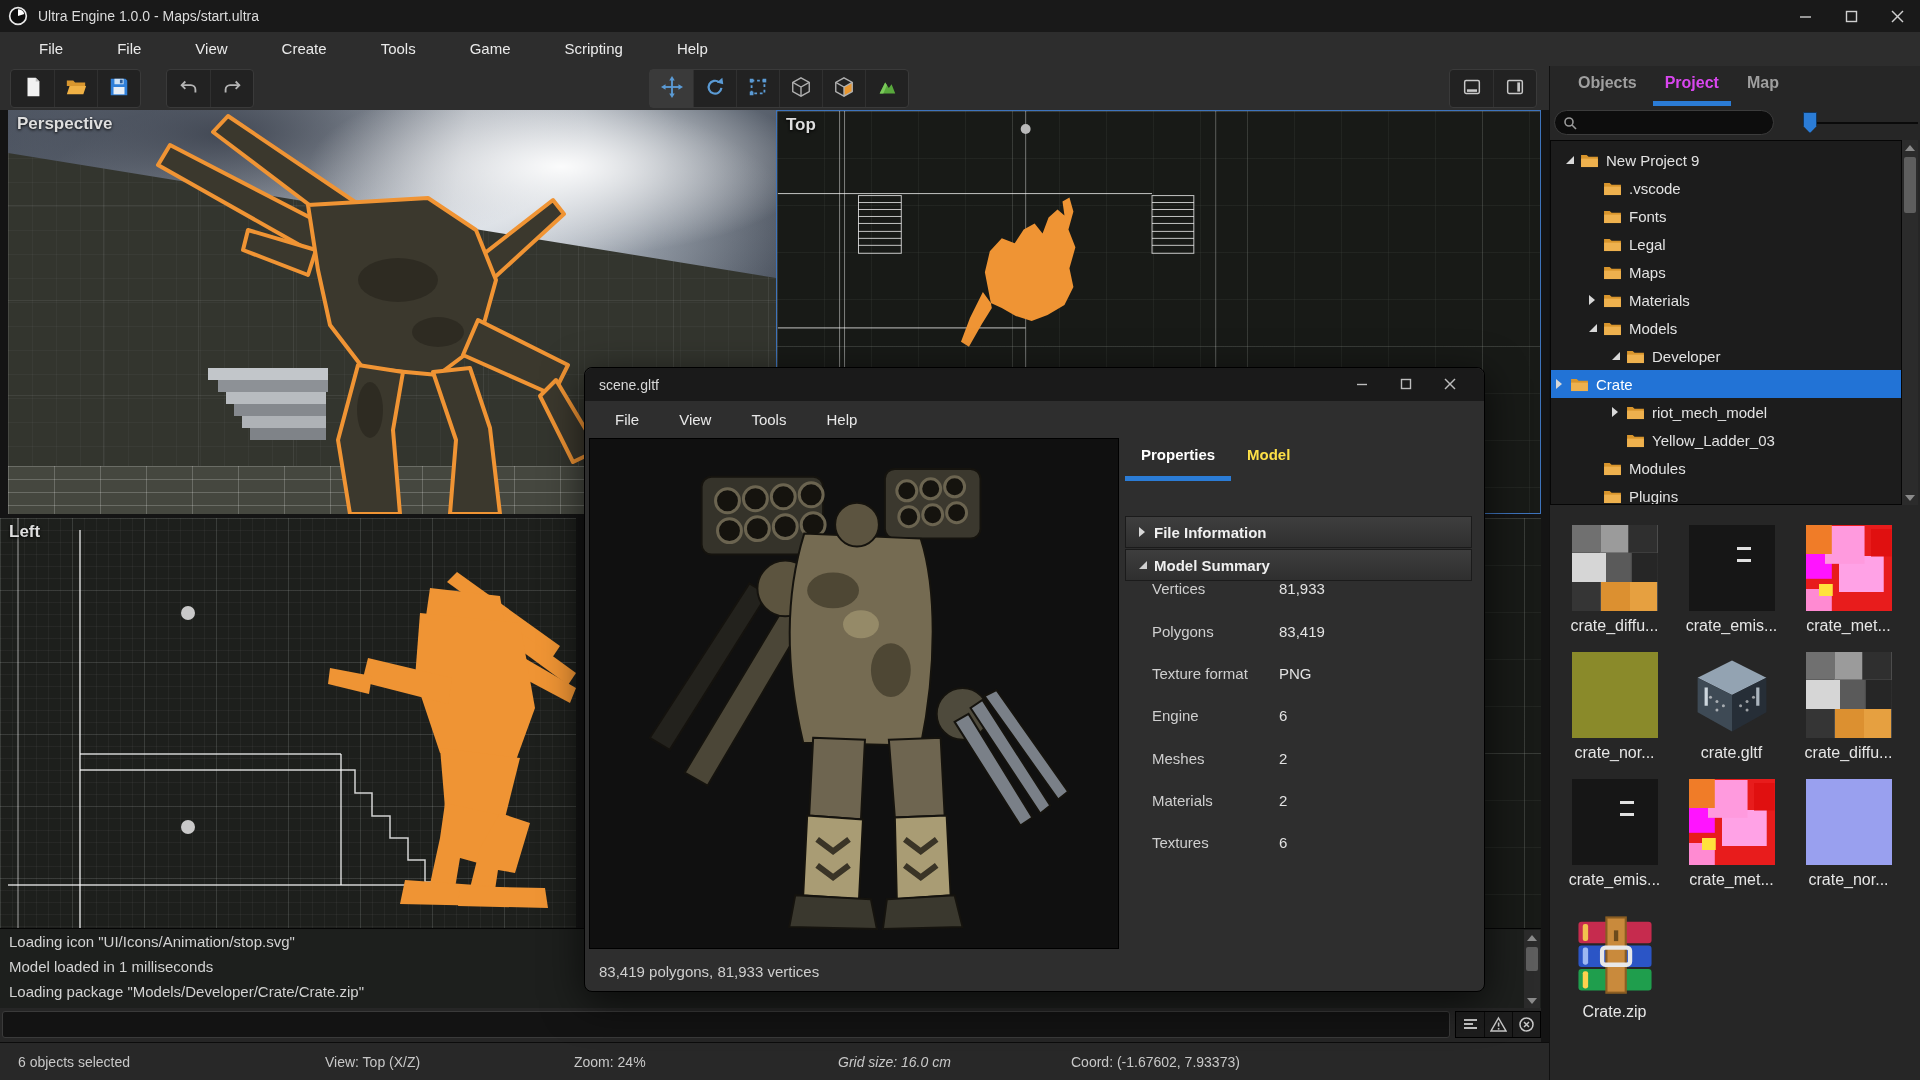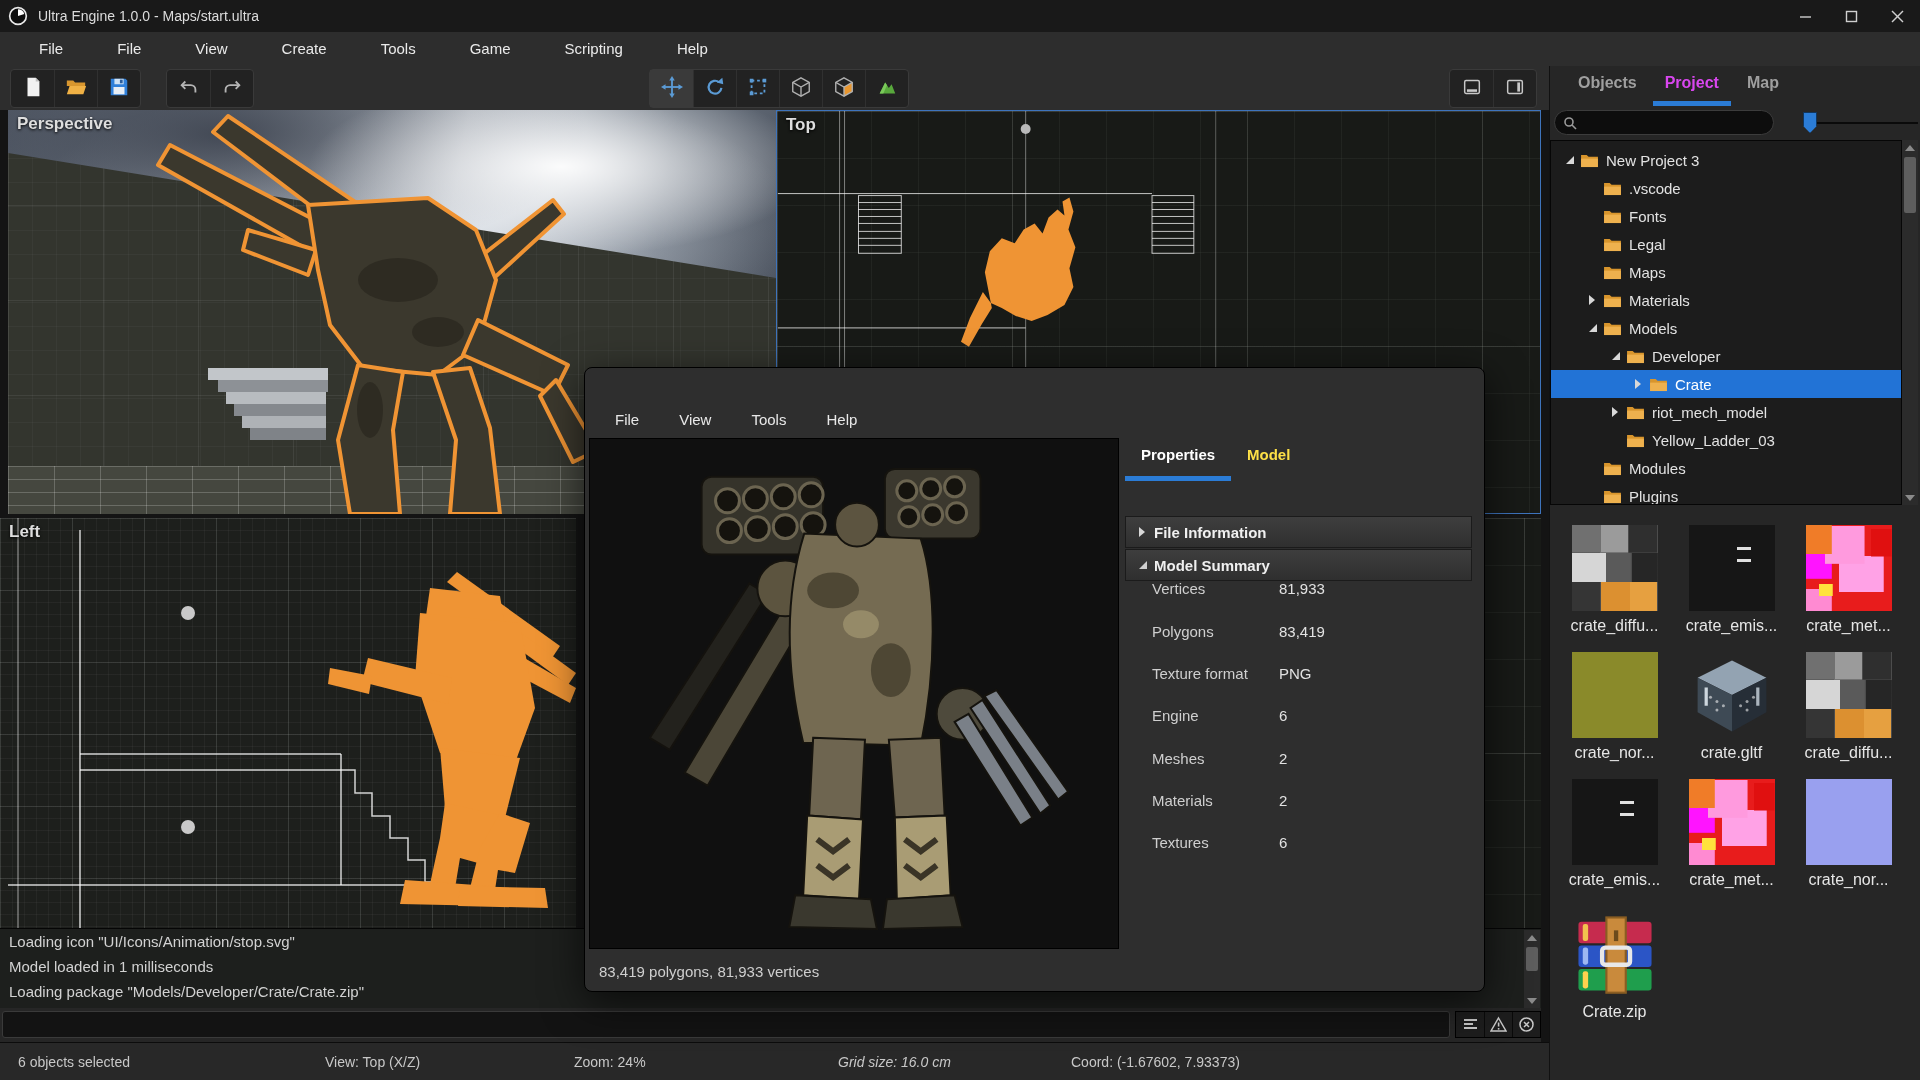--- a/index.html
+++ b/index.html
@@ -457,21 +457,21 @@
         <line x1="9" y1="9" x2="13" y2="13" stroke="#9a9a9a" stroke-width="1.6"></line>
       </svg>
       <input value="" style="">
     </div>
     <div class="rp-slider-track"></div>
     <div class="rp-slider-handle"></div>
     <div class="rp-tree" id="rp-tree">
         <div class="tree-row" style="padding-left: 10px;"><span class="tw expanded"></span><svg class="folder-icon" viewBox="0 0 20 16">
             <path d="M1 2h6l2 2h10v11H1z" fill="#d8952c"></path>
             <path d="M1 6h18v9H1z" fill="#eeb14e"></path>
-          </svg><span>New Project 3</span></div>
+          </svg><span>New Project 9</span></div>
         <div class="tree-row" style="padding-left: 33px;"><span class="tw"></span><svg class="folder-icon" viewBox="0 0 20 16">
             <path d="M1 2h6l2 2h10v11H1z" fill="#d8952c"></path>
             <path d="M1 6h18v9H1z" fill="#eeb14e"></path>
           </svg><span>.vscode</span></div>
         <div class="tree-row" style="padding-left: 33px;"><span class="tw"></span><svg class="folder-icon" viewBox="0 0 20 16">
             <path d="M1 2h6l2 2h10v11H1z" fill="#d8952c"></path>
             <path d="M1 6h18v9H1z" fill="#eeb14e"></path>
           </svg><span>Fonts</span></div>
         <div class="tree-row" style="padding-left: 33px;"><span class="tw"></span><svg class="folder-icon" viewBox="0 0 20 16">
             <path d="M1 2h6l2 2h10v11H1z" fill="#d8952c"></path>
@@ -486,21 +486,21 @@
             <path d="M1 6h18v9H1z" fill="#eeb14e"></path>
           </svg><span>Materials</span></div>
         <div class="tree-row" style="padding-left: 33px;"><span class="tw expanded"></span><svg class="folder-icon" viewBox="0 0 20 16">
             <path d="M1 2h6l2 2h10v11H1z" fill="#d8952c"></path>
             <path d="M1 6h18v9H1z" fill="#eeb14e"></path>
           </svg><span>Models</span></div>
         <div class="tree-row" style="padding-left: 56px;"><span class="tw expanded"></span><svg class="folder-icon" viewBox="0 0 20 16">
             <path d="M1 2h6l2 2h10v11H1z" fill="#d8952c"></path>
             <path d="M1 6h18v9H1z" fill="#eeb14e"></path>
           </svg><span>Developer</span></div>
-        <div class="tree-row selected" style="padding-left: 79px;"><span class="tw collapsed"></span><svg class="folder-icon" viewBox="0 0 20 16">
+        <div class="tree-row selected" style=""><span class="tw collapsed"></span><svg class="folder-icon" viewBox="0 0 20 16">
             <path d="M1 2h6l2 2h10v11H1z" fill="#d8952c"></path>
             <path d="M1 6h18v9H1z" fill="#eeb14e"></path>
           </svg><span>Crate</span></div>
         <div class="tree-row" style="padding-left: 56px;"><span class="tw collapsed"></span><svg class="folder-icon" viewBox="0 0 20 16">
             <path d="M1 2h6l2 2h10v11H1z" fill="#d8952c"></path>
             <path d="M1 6h18v9H1z" fill="#eeb14e"></path>
           </svg><span>riot_mech_model</span></div>
         <div class="tree-row" style="padding-left: 56px;"><span class="tw"></span><svg class="folder-icon" viewBox="0 0 20 16">
             <path d="M1 2h6l2 2h10v11H1z" fill="#d8952c"></path>
             <path d="M1 6h18v9H1z" fill="#eeb14e"></path>
@@ -583,20 +583,41 @@
               <rect x="32" y="6" width="18" height="70" fill="#c98a3c" stroke="#8a5d22" stroke-width="2"></rect>
               <rect x="28" y="34" width="26" height="16" rx="3" fill="none" stroke="#e8e8e8" stroke-width="4"></rect>
               <rect x="39" y="18" width="4" height="10" fill="#6b4a1c"></rect>
             </svg></div>
           <div class="asset-label">Crate.zip</div>
         </div>
       </div>
   </div>
 
   <div class="dialog">
+    <div class="dlg-titlebar">
+      <span class="dlg-title">scene.gltf</span>
+      <div class="dlg-controls">
+        <div class="dlg-btn">
+            <svg viewBox="0 0 12 12">
+              <line x1="1" y1="6.5" x2="11" y2="6.5"></line>
+            </svg>
+          </div>
+        <div class="dlg-btn">
+            <svg viewBox="0 0 12 12">
+              <rect x="1.5" y="1.5" width="9" height="9"></rect>
+            </svg>
+          </div>
+        <div class="dlg-btn">
+            <svg viewBox="0 0 12 12">
+              <line x1="1" y1="1" x2="11" y2="11"></line>
+              <line x1="11" y1="1" x2="1" y2="11"></line>
+            </svg>
+          </div>
+      </div>
+    </div>
     <div class="dlg-menubar" id="dlg-menubar">
         <span class="dlg-menu-item">File</span>
         <span class="dlg-menu-item">View</span>
         <span class="dlg-menu-item">Tools</span>
         <span class="dlg-menu-item">Help</span>
       </div>
 
     <div class="dlg-preview">
       <svg viewBox="0 0 530 511" style="width:100%;height:100%">
         <g stroke="#15130e" stroke-width="2">

